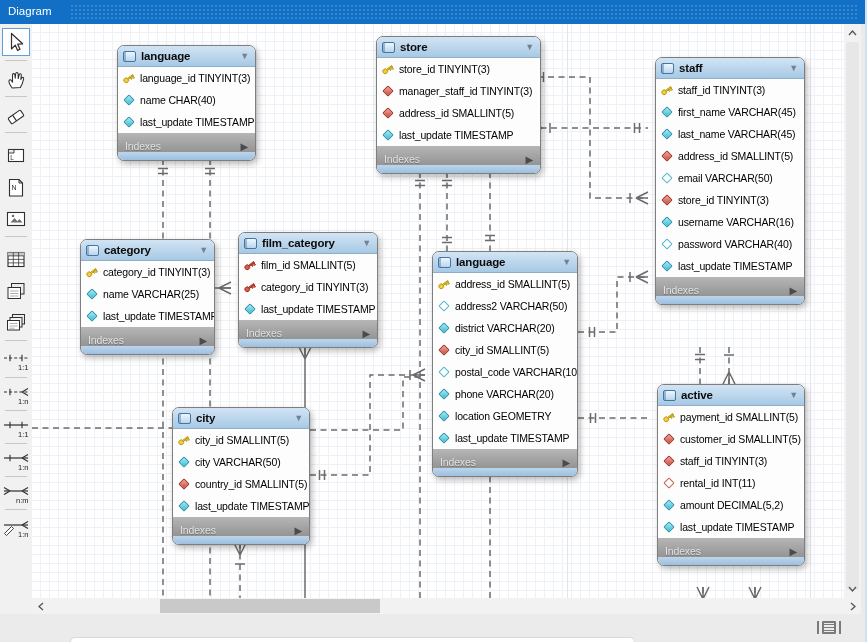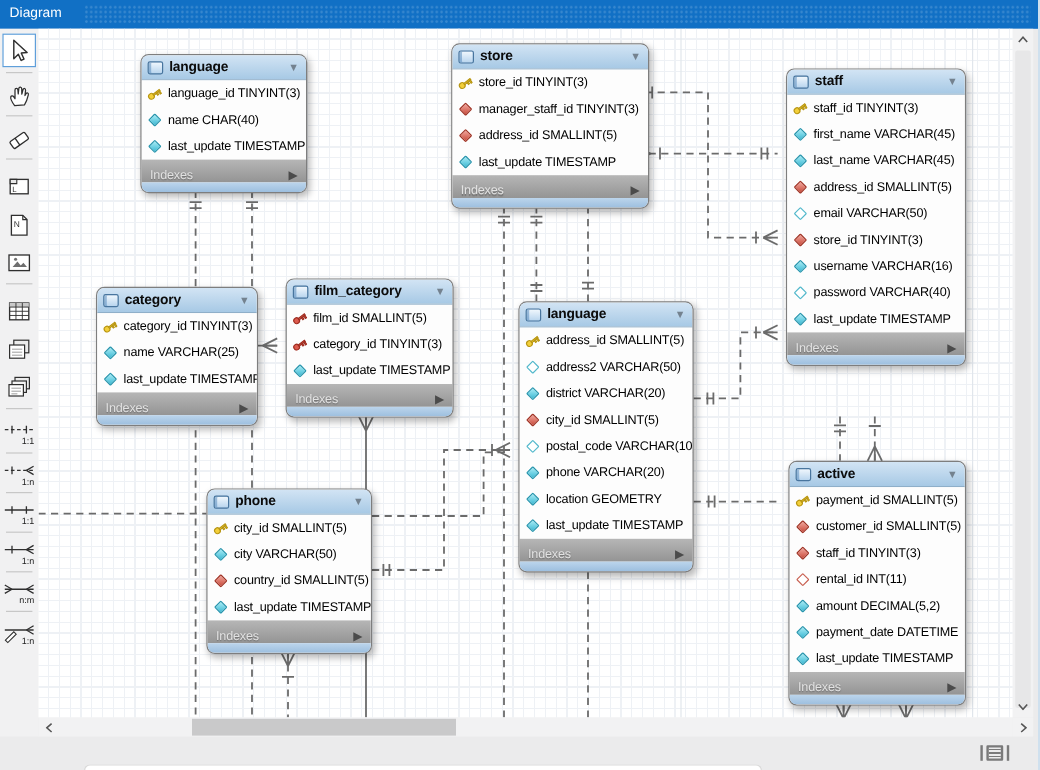--- a/index.html
+++ b/index.html
@@ -584,21 +584,21 @@
         </div>
         <div class="ent-footer">
           <span>Indexes</span>
           <span class="ent-expand">▶</span>
         </div>
         <div class="ent-bottom"></div>
       </div>
       <div class="entity" style="left: 140px; top: 383px; width: 138px;">
         <div class="ent-header">
           <span class="tbl-icon"></span>
-          <span class="ent-title">phone</span>
+          <span class="ent-title">city</span>
           <span class="ent-caret">▼</span>
         </div>
         <div class="ent-row">
           <span class="col-ic">
             <svg width="13" height="13" viewBox="0 0 13 13">
               <g transform="rotate(-38 6.5 6.5)" fill="#f3cf3a" stroke="#b79512" stroke-width="0.9">
                 <circle cx="3.6" cy="6.5" r="2.4"></circle>
                 <rect x="5.6" y="5.9" width="6.6" height="1.3"></rect>
                 <rect x="8.2" y="7" width="1.1" height="2"></rect>
                 <rect x="10.6" y="7" width="1.1" height="2.6"></rect>
@@ -666,26 +666,20 @@
           <span class="col-ic">
             <span class="dm d-red-o"></span>
           </span>
           <span class="col-text">rental_id INT(11)</span>
         </div>
         <div class="ent-row">
           <span class="col-ic">
             <span class="dm d-cyan"></span>
           </span>
           <span class="col-text">amount DECIMAL(5,2)</span>
-        </div>
-        <div class="ent-row">
-          <span class="col-ic">
-            <span class="dm d-cyan"></span>
-          </span>
-          <span class="col-text">payment_date DATETIME</span>
         </div>
         <div class="ent-row">
           <span class="col-ic">
             <span class="dm d-cyan"></span>
           </span>
           <span class="col-text">last_update TIMESTAMP</span>
         </div>
         <div class="ent-footer">
           <span>Indexes</span>
           <span class="ent-expand">▶</span>

